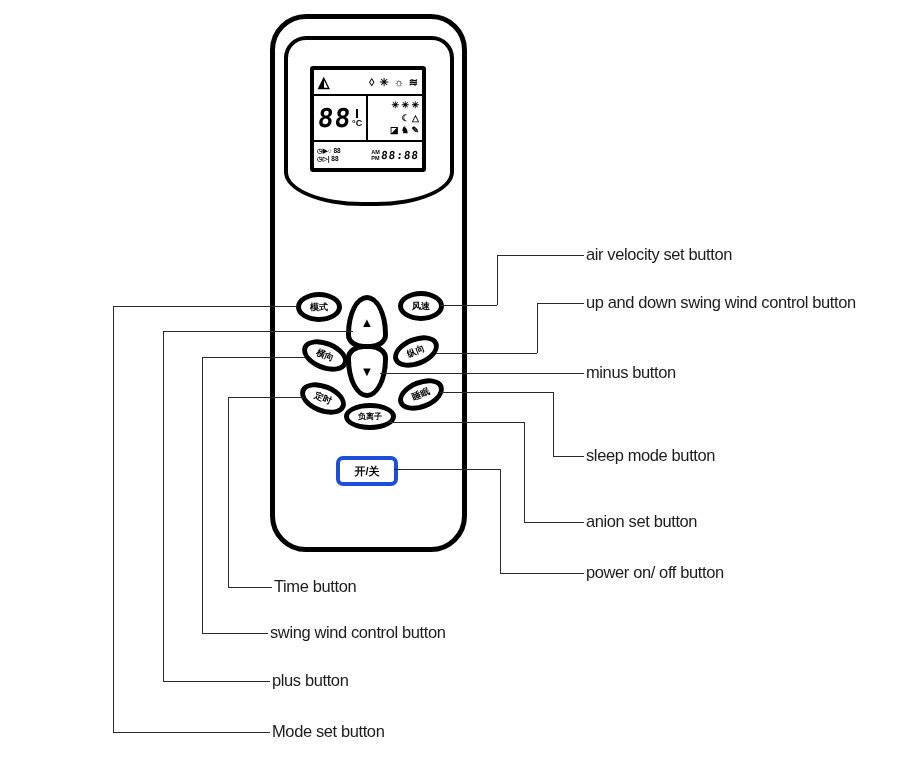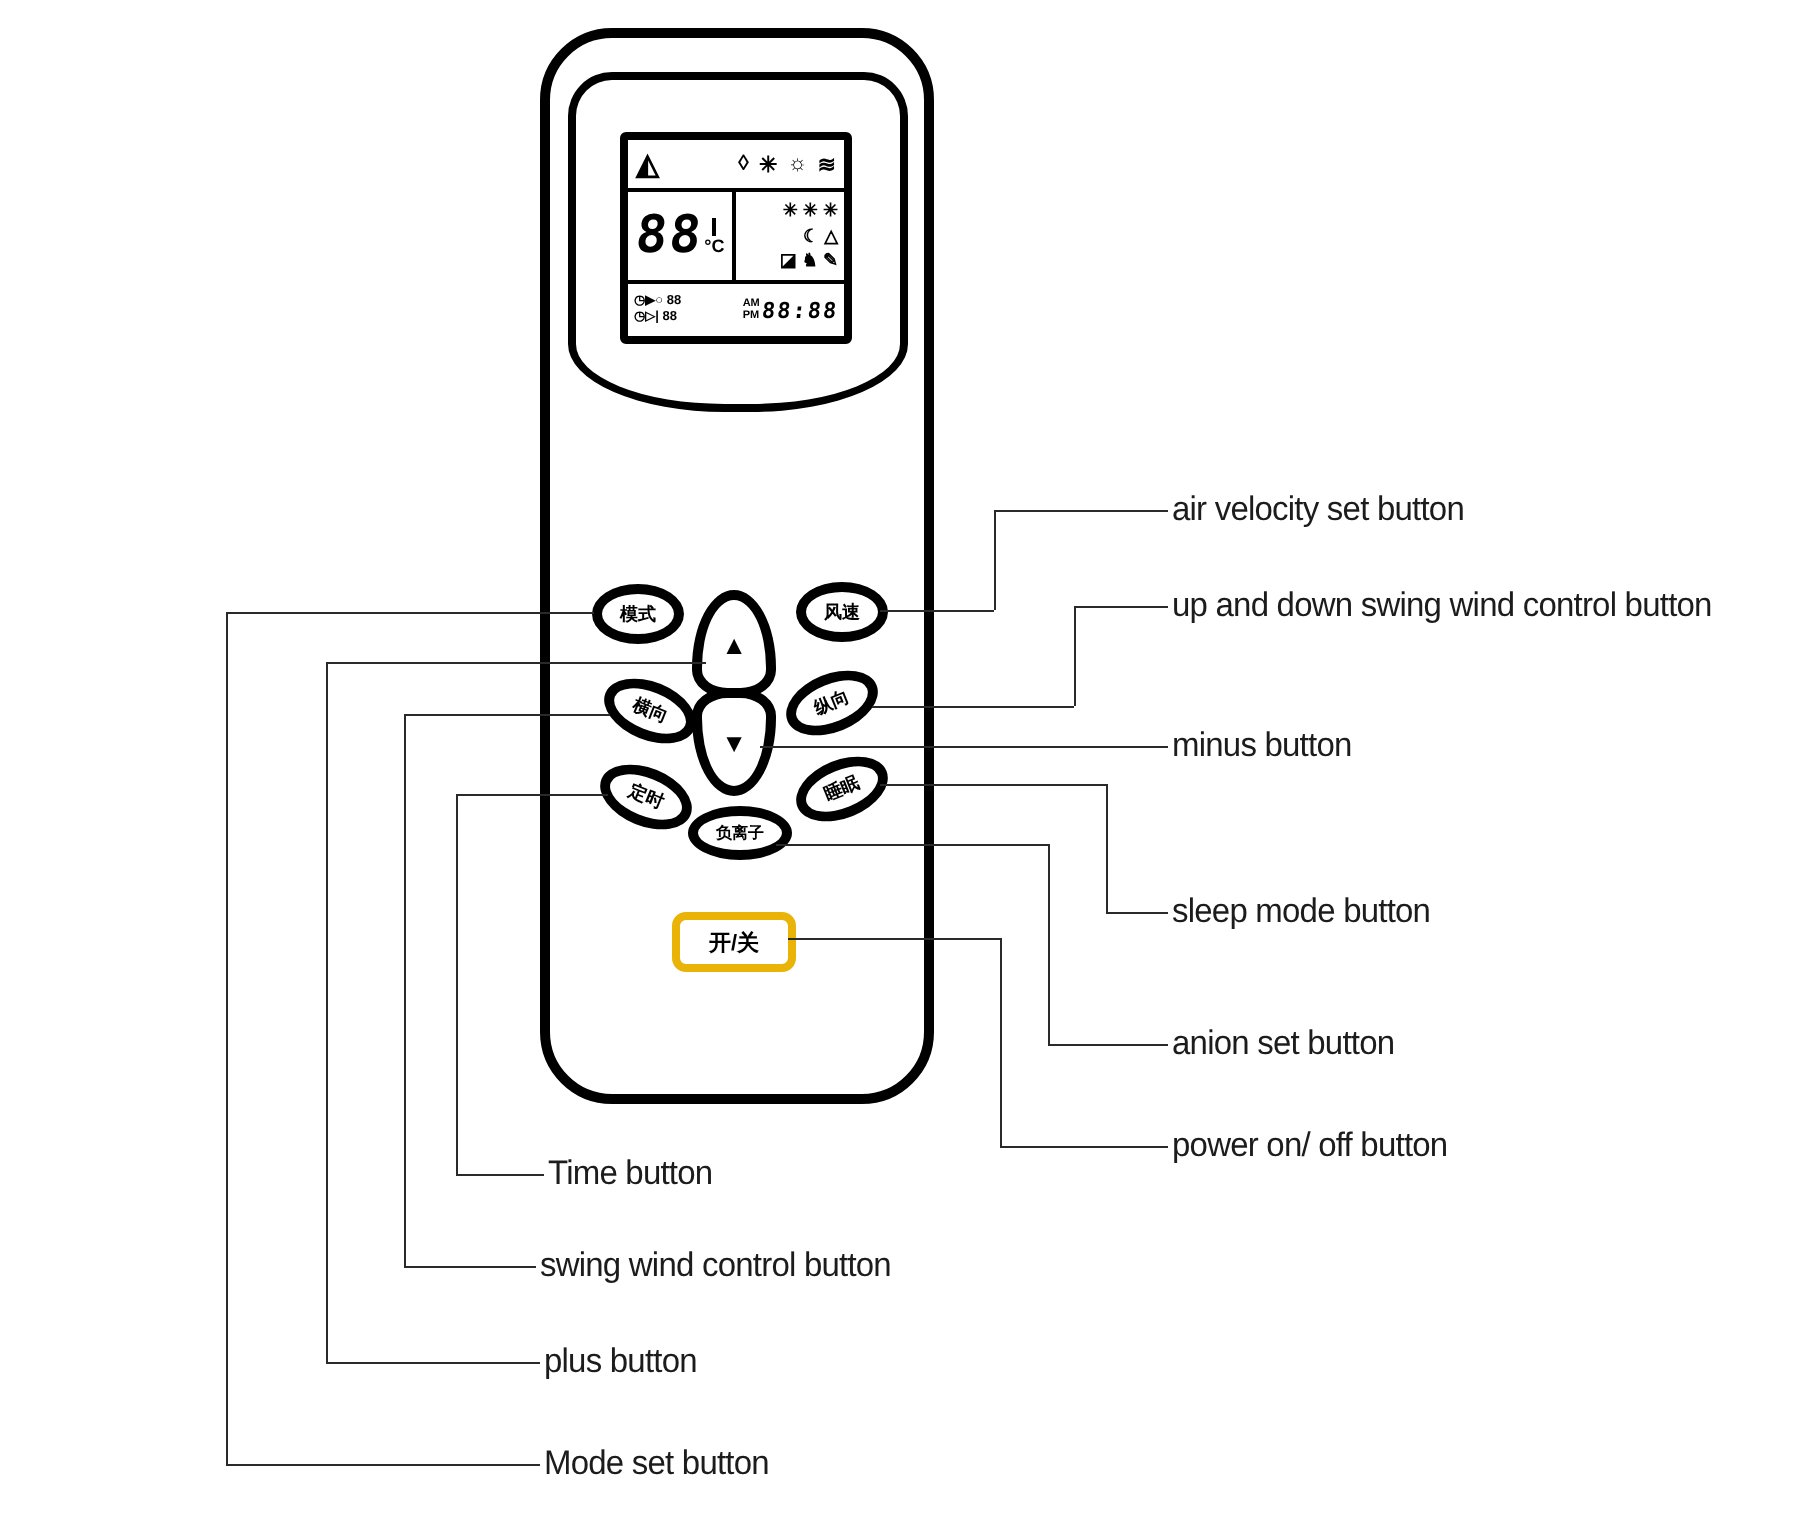--- a/index.html
+++ b/index.html
@@ -68,21 +68,21 @@
   }
   .petal{
     position:absolute;left:346px;width:32px;height:44px;border:5px solid #000;
     background:#fff;display:flex;align-items:center;justify-content:center;
     font-size:13px;color:#000;
   }
   .petal.up{top:295px;border-radius:50% 50% 42% 42% / 72% 72% 26% 26%;}
   .petal.down{top:344px;border-radius:42% 42% 50% 50% / 26% 26% 72% 72%;}
   .powerbtn{
     position:absolute;left:336px;top:456px;width:54px;height:22px;
-    border:4px solid #eab308;border-radius:7px;background:#fff;
+    border:4px solid #1d4ed8;border-radius:7px;background:#fff;
     display:flex;align-items:center;justify-content:center;
     font-size:11px;font-weight:bold;color:#000;
   }
 </style>
 </head>
 <body>
 
 <div id="stage">
 
   <div class="remote"></div>

